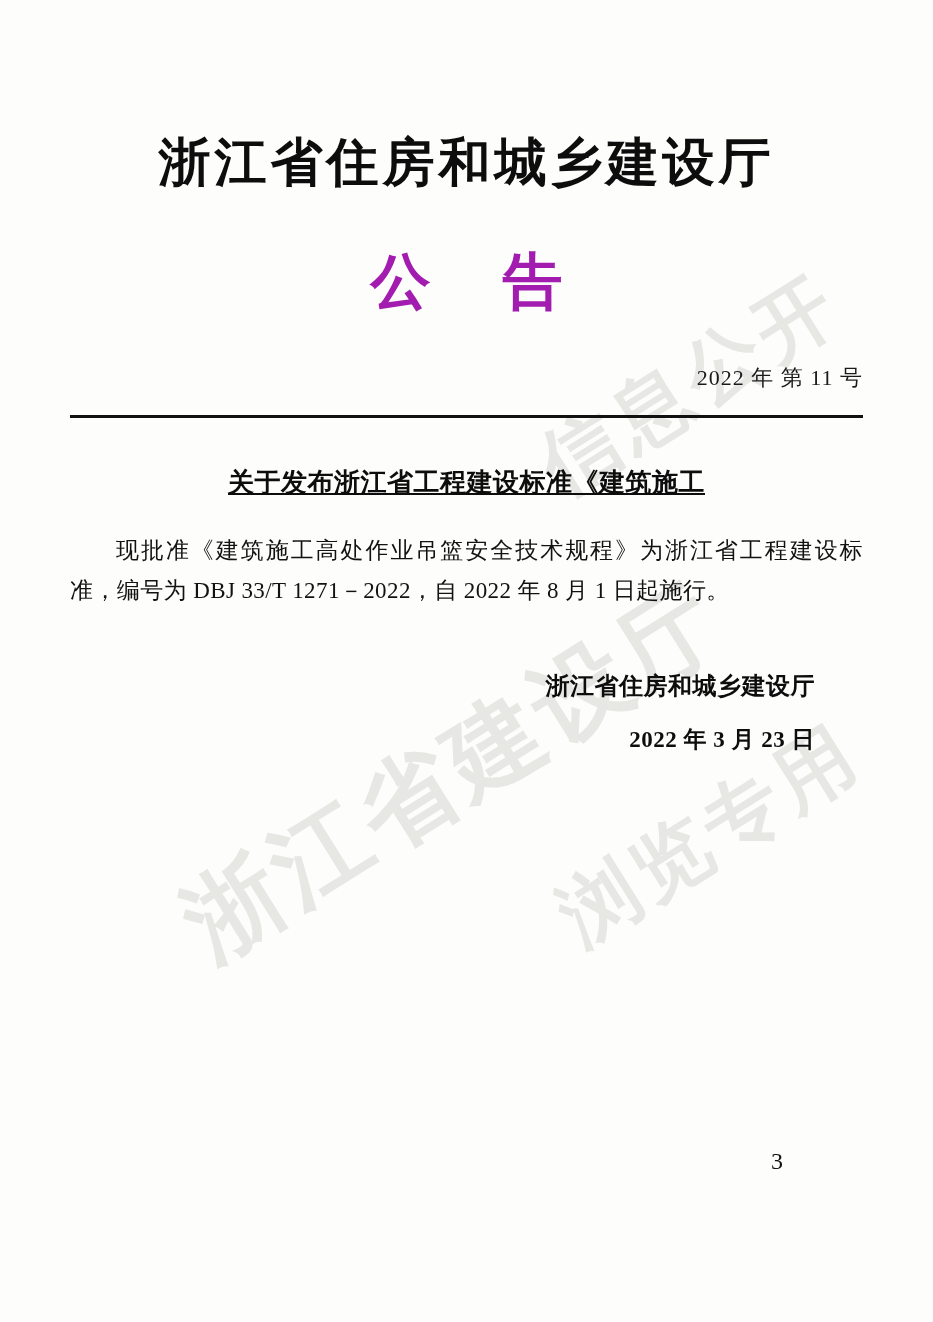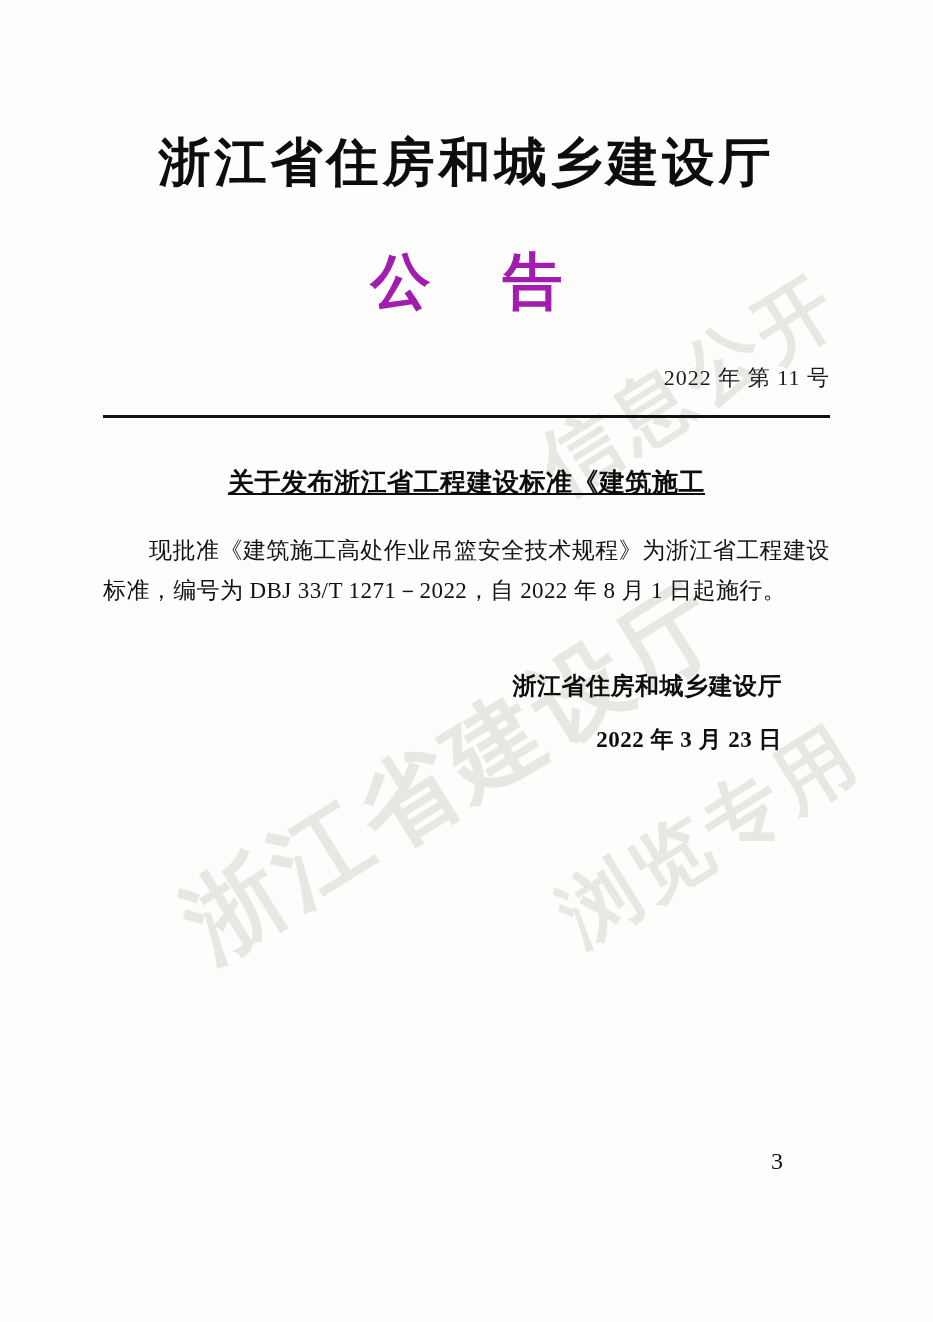--- a/index.html
+++ b/index.html
@@ -60,21 +60,21 @@
     top: 880px;
     font-size: 78px;
     transform: rotate(-32deg);
     letter-spacing: 6px;
   }
 
   
   .content {
     position: relative;
     z-index: 2;
-    padding: 0 103px;
+    padding: 0 70px;
   }
 
   .org-title {
     margin-top: 132px;
     text-align: center;
     font-family: "Liberation Serif", serif;
     font-weight: 700;
     font-size: 52px;
     letter-spacing: 4px;
     color: #0d0d0d;

